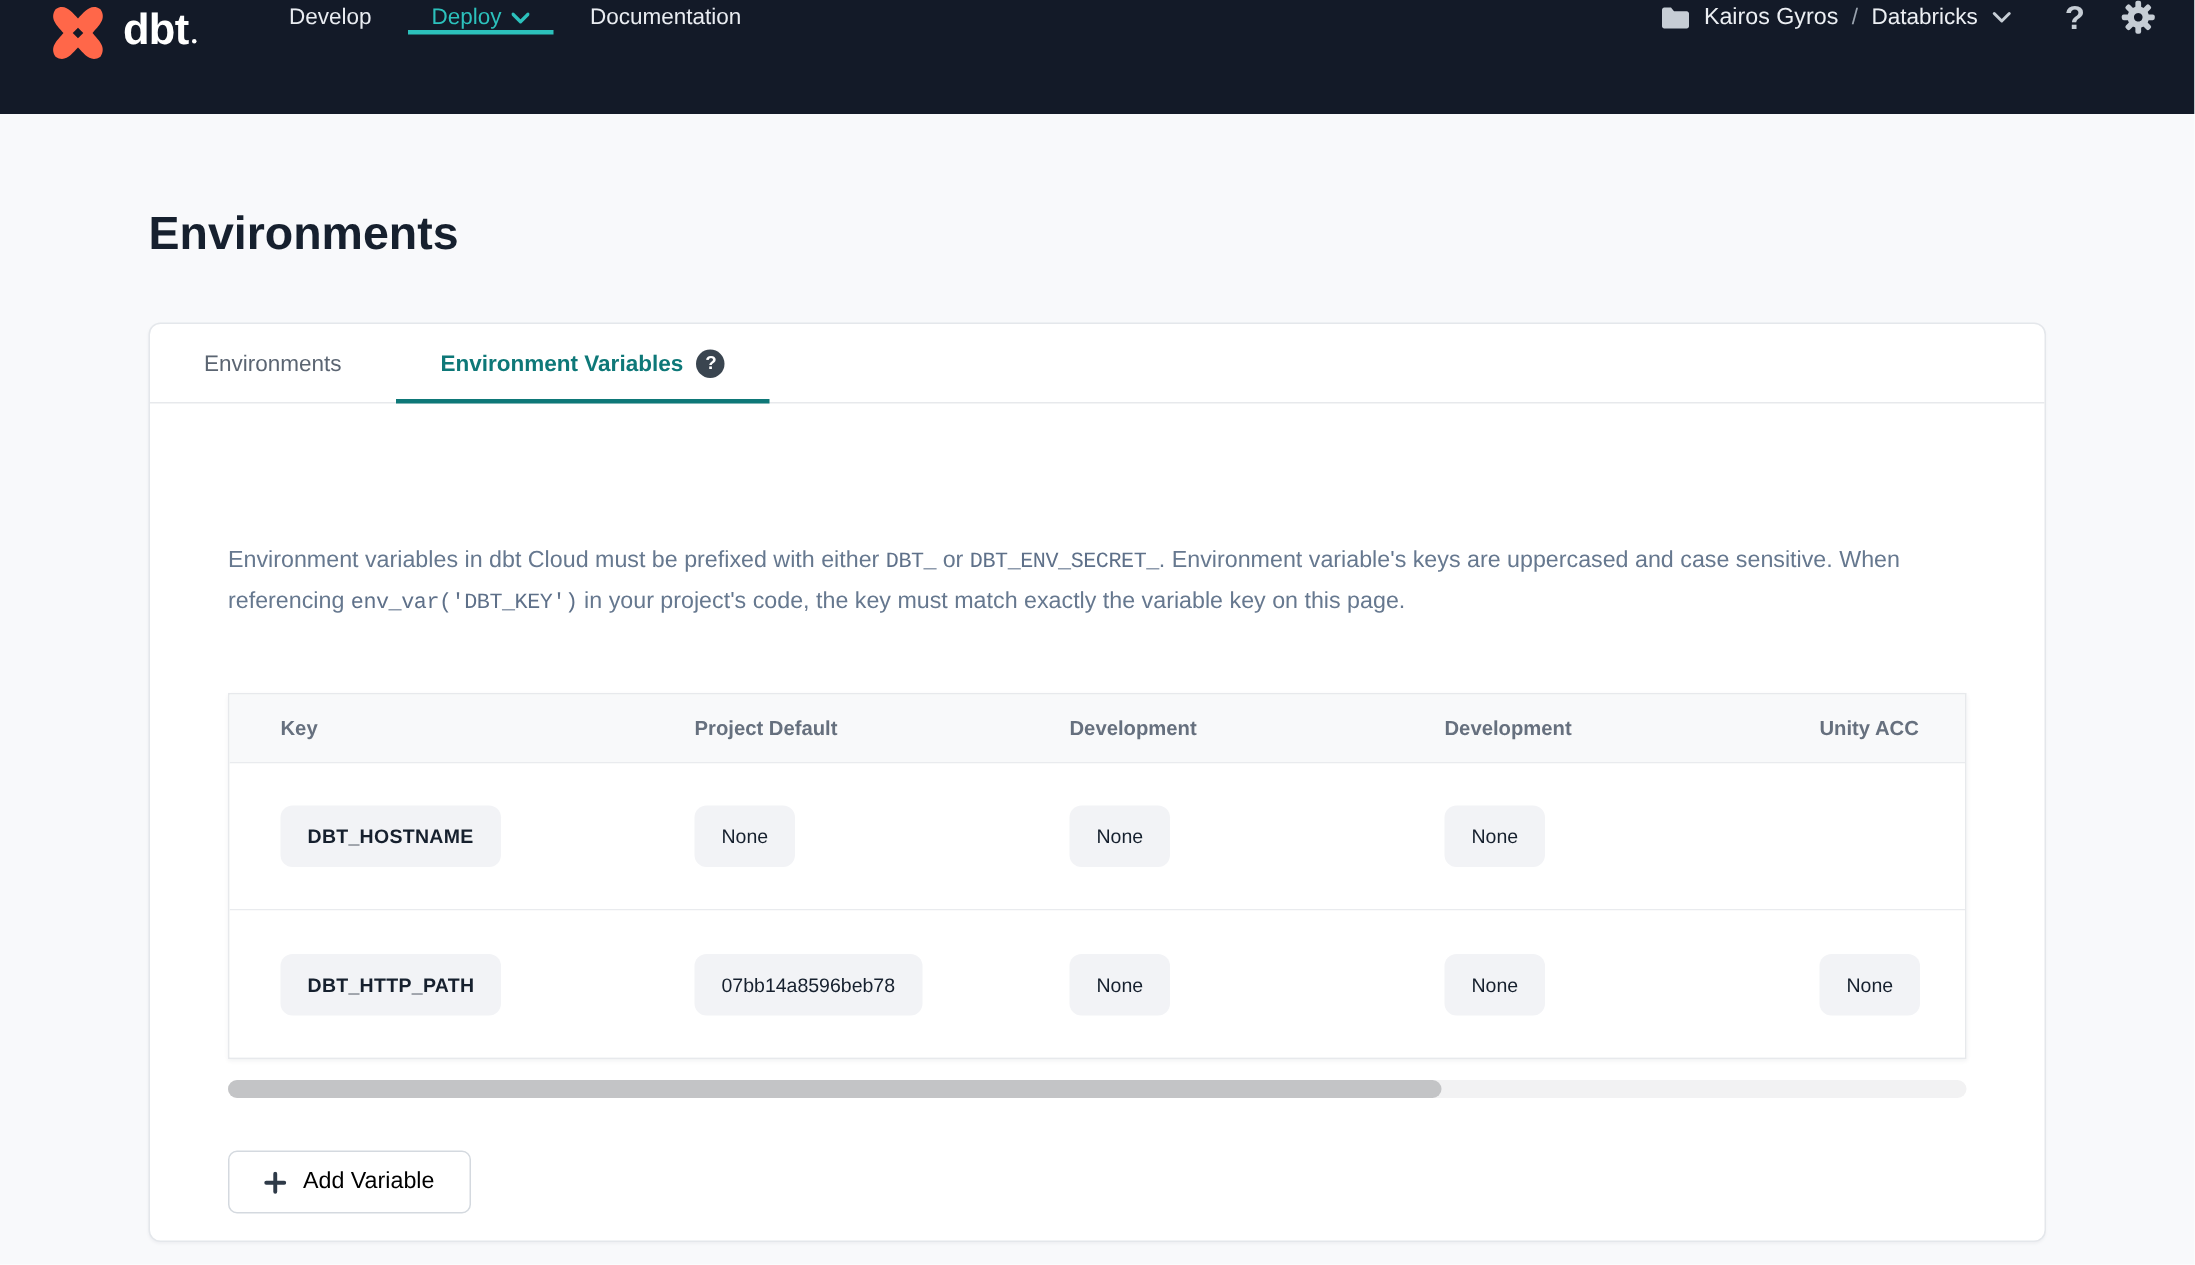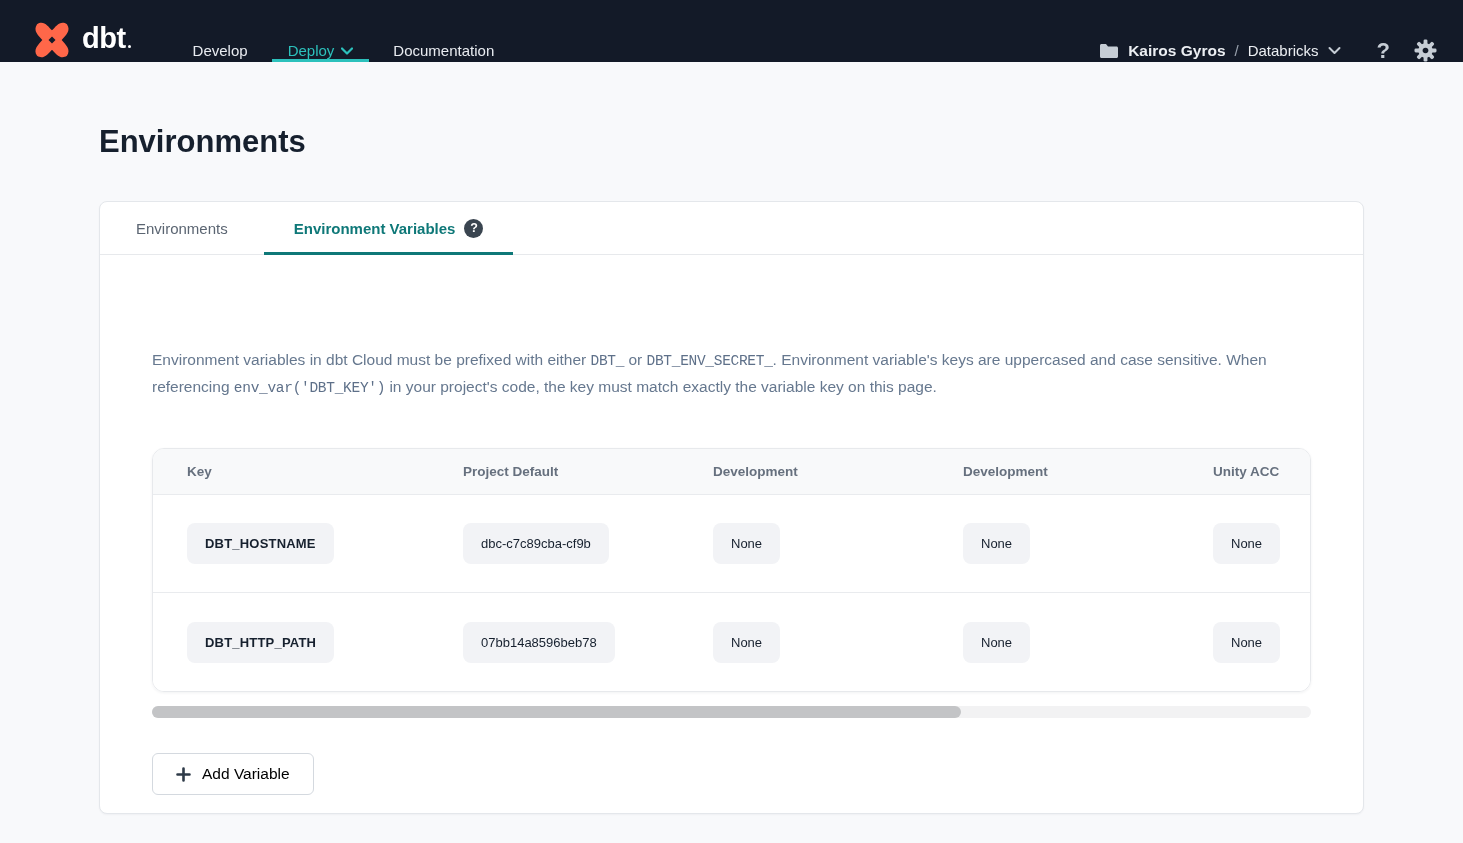--- a/index.html
+++ b/index.html
@@ -6,41 +6,41 @@
   html,body { width:1463px; height:843px; }
   body {
     background:#F8F9FB;
     font-family:"Liberation Sans", sans-serif;
     color:#16202E;
     overflow:hidden;
   }
 
   
   .navbar {
-    height:62px; background:#131A28;
-    display:flex; align-items:flex-end;
+    height:76px; background:#131A28;
+    display:flex; align-items:flex-start;
     padding:0 26px 0 30px;
   }
   .brand { display:flex; align-items:center; gap:8px; margin-right:46px; }
   .brand-word {
     color:#FFFFFF; font-size:29px; font-weight:700; letter-spacing:-0.5px;
     position:relative; top:-2px;
   }
   .brand-word::after { content:""; display:inline-block; width:3px; height:3px; background:#fff; border-radius:50%; margin-left:2px; }
   .nav-items { display:flex; align-items:stretch; gap:8px; }
   .nav-item {
     display:flex; align-items:center; gap:7px;
     padding:0 16px; cursor:pointer;
     color:#E9ECF1; font-size:15px; font-weight:400;
     border-bottom:3px solid transparent; border-top:3px solid transparent;
   }
   .nav-item.active { color:#2CC1BC; border-bottom-color:#2CC1BC; }
   .nav-right { margin-left:auto; display:flex; align-items:center; gap:14px; }
   .project-picker { display:flex; align-items:center; gap:9px; cursor:pointer; margin-right:22px; }
-  .project-account { color:#ECEFF3; font-size:15.5px; font-weight:700; }
+  .project-account { color:#ECEFF3; font-size:15.5px; font-weight:400; }
   .project-sep { color:#9AA3AF; font-size:15px; }
   .project-name { color:#ECEFF3; font-size:15px; font-weight:400; }
   .nav-help {
     color:#C6CDD5; font-size:22px; font-weight:700; cursor:pointer;
     margin-right:10px; line-height:1;
   }
   .icon-btn { display:flex; align-items:center; cursor:pointer; }
 
   
   .page { padding:0 99px; }
@@ -80,21 +80,21 @@
     max-width:1170px;
   }
   .code {
     font-family:"Liberation Mono","DejaVu Sans Mono",monospace;
     font-size:14.5px; color:#5E7089; letter-spacing:-0.3px;
   }
 
   
   .var-table {
     margin-top:47px;
-    border:1px solid #E7E9EC; border-radius:12px;
+    border:1px solid #E7E9EC; border-radius:0;
     box-shadow:0 1px 3px rgba(22,32,46,0.06);
     overflow:hidden;
   }
   .t-row {
     display:grid;
     grid-template-columns:276px 250px 250px 250px 1fr;
     align-items:center;
     padding-left:34px;
   }
   .t-head {
@@ -229,21 +229,20 @@
         <div class="t-row t-head">
           <span class="th">Key</span>
           <span class="th">Project Default</span>
           <span class="th">Development</span>
           <span class="th">Development</span>
           <span class="th">Unity ACC</span>
         </div>
 
         <div class="t-row t-body-row">
           <span class="pill key">DBT_HOSTNAME</span>
-          <span class="pill">dbc-c7c89cba-cf9b</span>
           <span class="pill">None</span>
           <span class="pill">None</span>
           <span class="pill">None</span>
         </div>
 
         <div class="t-row t-body-row">
           <span class="pill key">DBT_HTTP_PATH</span>
           <span class="pill">07bb14a8596beb78</span>
           <span class="pill">None</span>
           <span class="pill">None</span>

